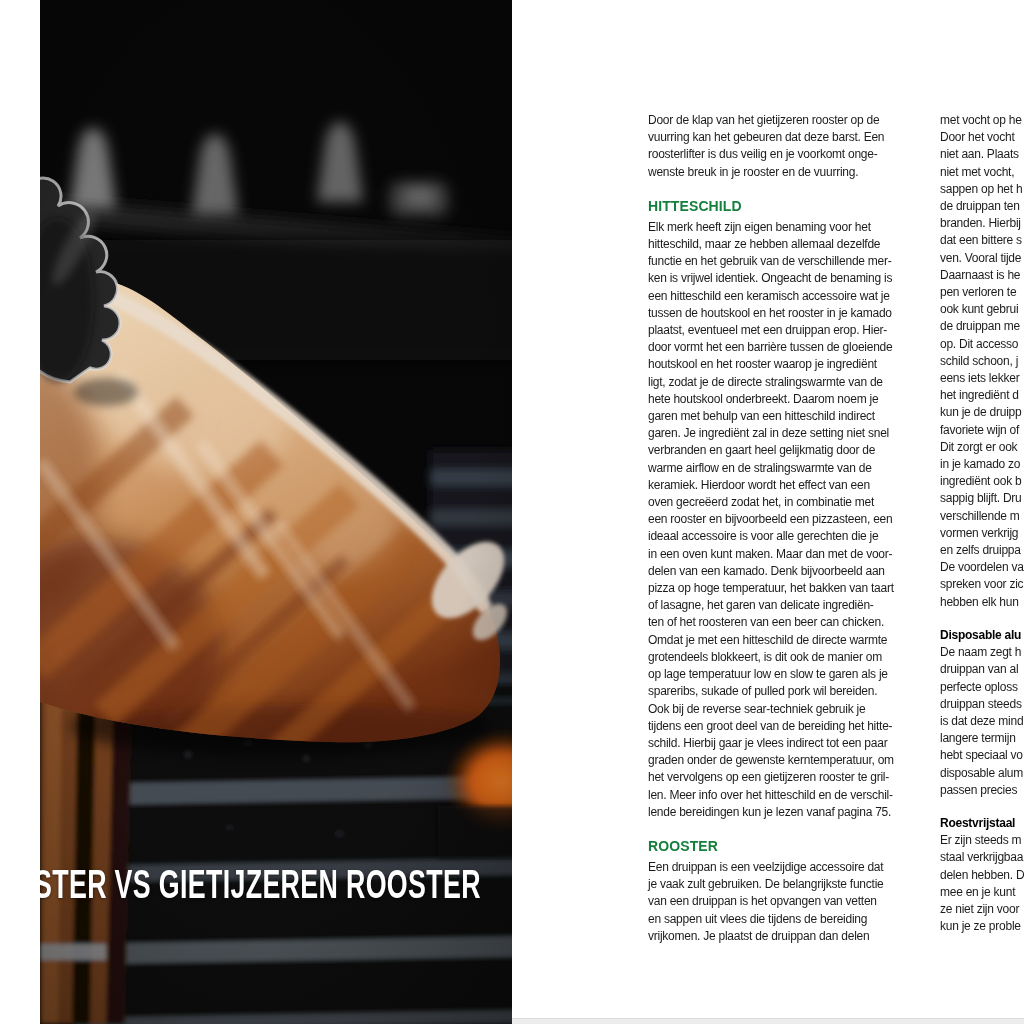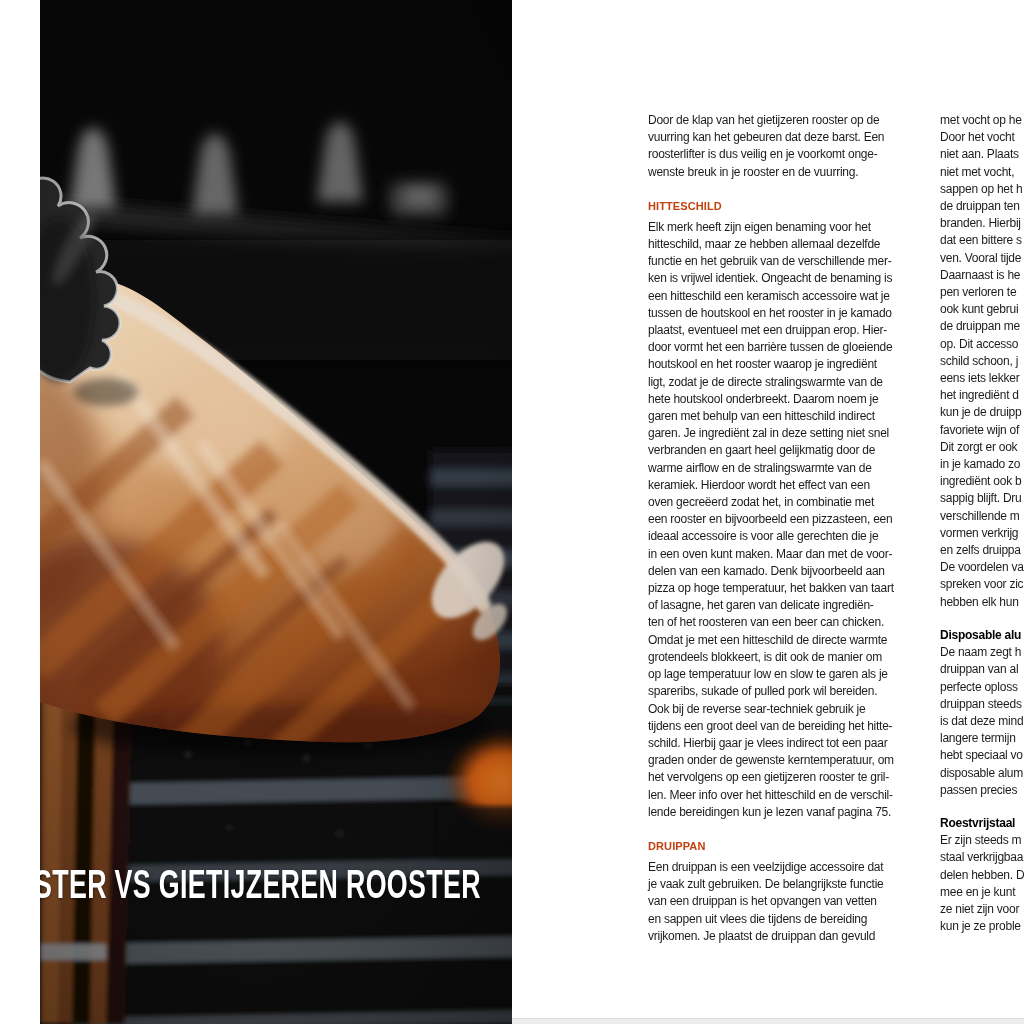--- a/index.html
+++ b/index.html
@@ -16,22 +16,22 @@
                text-shadow:0 1px 3px rgba(0,0,0,0.45);}
   
   .page{position:absolute;left:512px;top:0;width:532px;height:1024px;background:#ffffff;padding-left:46px;}
   .page-edge{position:absolute;left:512px;top:1018px;width:512px;height:6px;
              background:#ececec;border-top:1px solid #dcdcdc;}
   .col{position:absolute;top:112px;color:#1c1c1c;font-size:12px;line-height:17.2px;
        letter-spacing:-0.25px;}
   .col-left{left:136px;width:272px;}
   .col-right{left:428px;width:96px;}
   .body{margin:0;white-space:pre;}
-  .caps-heading{margin:16px 0 3px;font-size:11px;line-height:19px;font-weight:800;
-                color:#c2410c;letter-spacing:0.1px;white-space:pre;}
+  .caps-heading{margin:16px 0 3px;font-size:14px;line-height:19px;font-weight:800;
+                color:#15803d;letter-spacing:0.1px;white-space:pre;}
   .sub-heading{margin:16px 0 0;font-size:12px;line-height:17.2px;font-weight:700;
                color:#000;white-space:pre;}
 </style>
 </head>
 <body>
 
 <div class="frame">
 
   <div class="photo">
     <svg width="512" height="1024" viewBox="0 0 512 1024">
@@ -207,26 +207,26 @@
 op lage temperatuur low en slow te garen als je
 spareribs, sukade of pulled pork wil bereiden.
 Ook bij de reverse sear-techniek gebruik je
 tijdens een groot deel van de bereiding het hitte-
 schild. Hierbij gaar je vlees indirect tot een paar
 graden onder de gewenste kerntemperatuur, om
 het vervolgens op een gietijzeren rooster te gril-
 len. Meer info over het hitteschild en de verschil-
 lende bereidingen kun je lezen vanaf pagina 75.</p>
 
-      <h3 class="caps-heading">DRUIPPAN</h3>
+      <h3 class="caps-heading">ROOSTER</h3>
       <p class="body">Een druippan is een veelzijdige accessoire dat
 je vaak zult gebruiken. De belangrijkste functie
 van een druippan is het opvangen van vetten
 en sappen uit vlees die tijdens de bereiding
-vrijkomen. Je plaatst de druippan dan gevuld</p>
+vrijkomen. Je plaatst de druippan dan delen</p>
     </div>
 
     <div class="col col-right">
       <p class="body">met vocht op he
 Door het vocht
 niet aan. Plaats
 niet met vocht,
 sappen op het h
 de druippan ten
 branden. Hierbij

